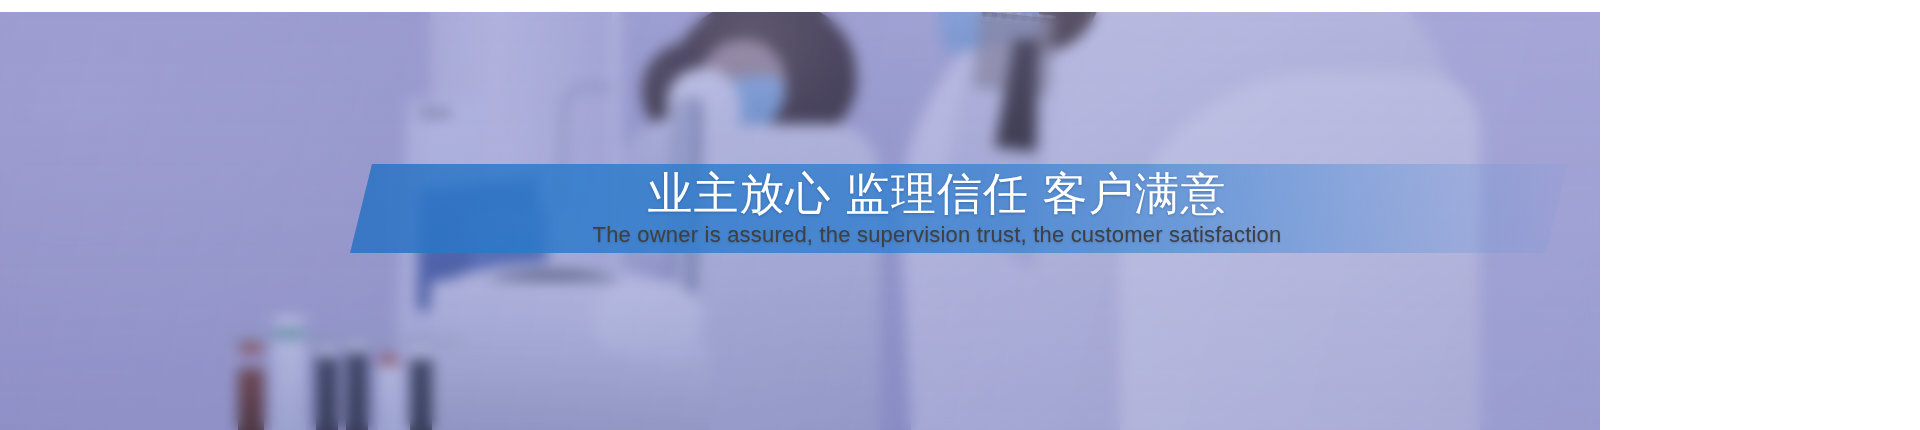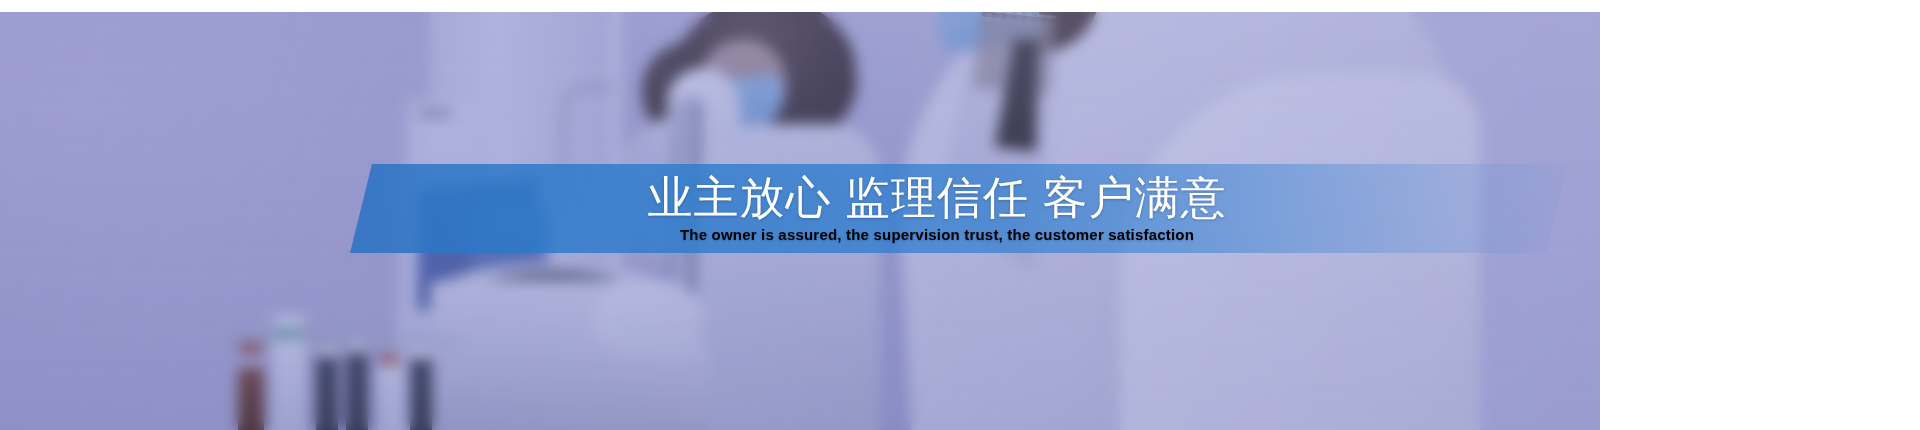--- a/index.html
+++ b/index.html
@@ -295,24 +295,24 @@
     font-size:45px;
     line-height:1.04;
     font-weight:400;
     letter-spacing:1px;
     white-space:nowrap;
     margin:0 0 6px 0;
     text-shadow:0 1px 3px rgba(20,50,90,.35);
     transform:translateX(-23px);
   }
   .subline{
-    color:#000000;
-    font-size:15px;
+    color:#404040;
+    font-size:22px;
     line-height:1;
-    font-weight:700;
+    font-weight:400;
     letter-spacing:.2px;
     white-space:nowrap;
     margin:0;
     text-shadow:0 1px 2px rgba(20,50,90,.30);
     transform:translateX(-23px);
   }
 </style>
 </head>
 <body>
 

